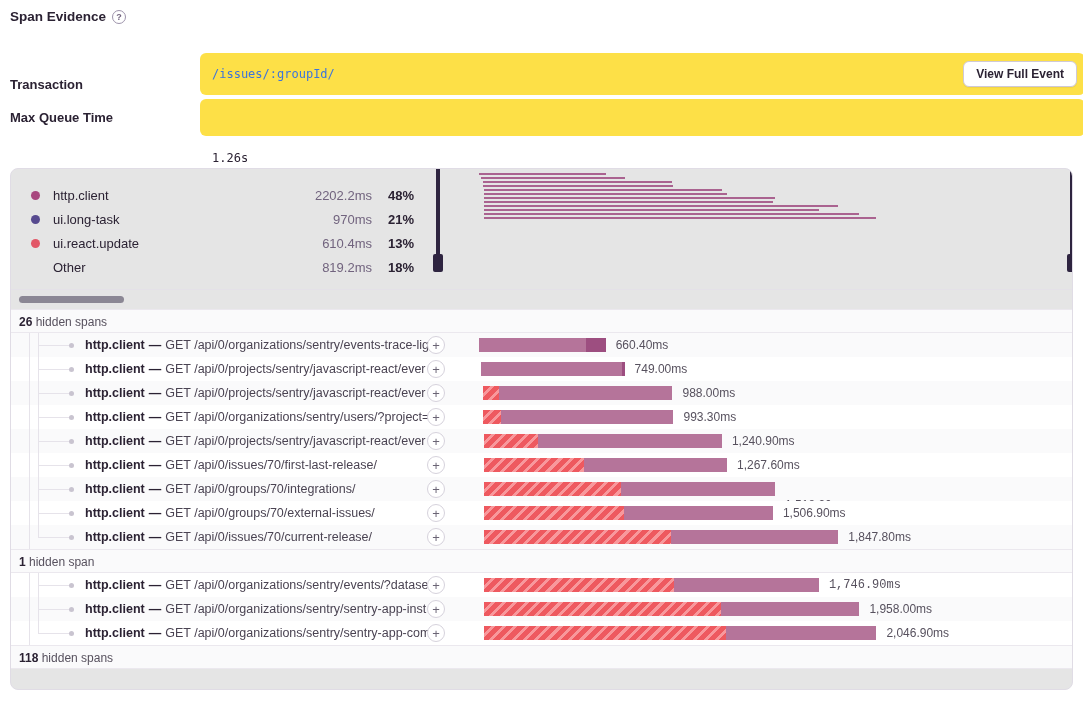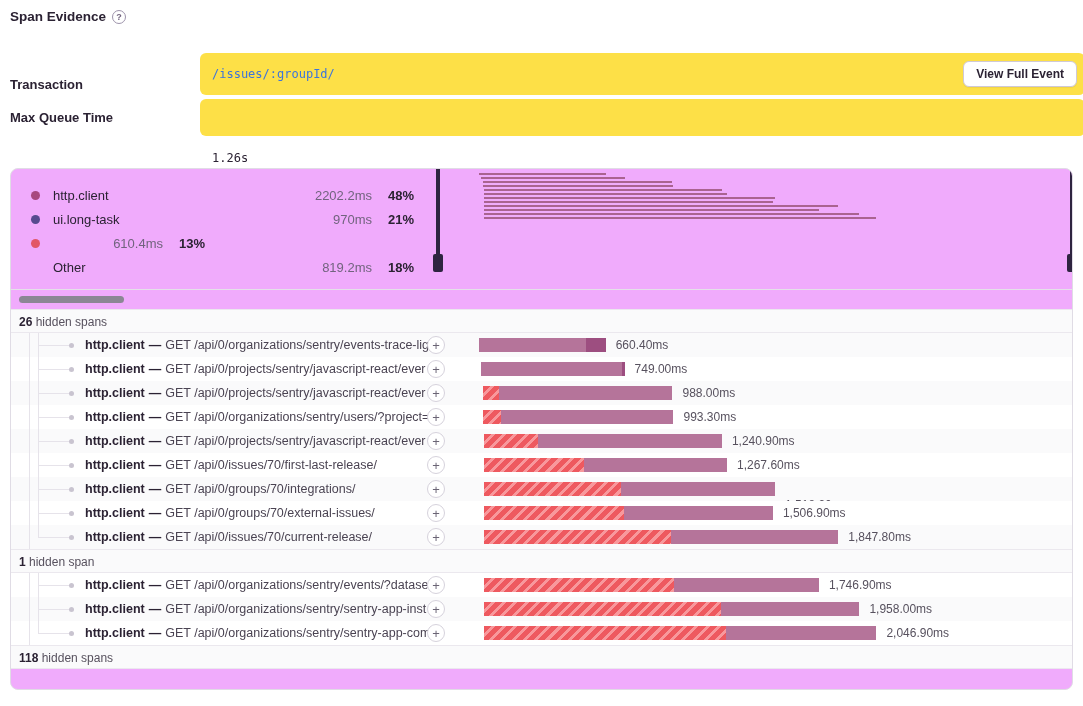--- a/index.html
+++ b/index.html
@@ -21,21 +21,21 @@
   .queue-value { color:#2b2233; }
   .btn {
     position:absolute; right:8px; top:8px; height:26px; padding:0 12px;
     background:#fff; border:1px solid #cfc9d6; border-radius:6px;
     font-family:"Liberation Sans",sans-serif; font-size:12px; font-weight:bold; color:#2b2233;
     box-shadow:0 1px 1px rgba(43,34,51,.06); cursor:pointer;
   }
   
   .panel {
     position:absolute; left:10px; top:168px; width:1063px; height:522px;
-    border:1px solid #e0dce5; border-radius:8px; background:#f0abfc; overflow:hidden;
+    border:1px solid #e0dce5; border-radius:8px; background:#e5e5e5; overflow:hidden;
   }
   .chart-top { position:relative; height:120px; }
   
   .legend { position:absolute; left:0; top:0; width:427px; height:120px; padding:14px 24px 0 20px; }
   .legend-item { display:flex; align-items:center; height:24px; font-size:13px; }
   .legend-dot { width:9px; height:9px; border-radius:50%; margin-right:13px; flex:0 0 auto; }
   .legend-label { flex:1; color:#2b2233; }
   .legend-value { width:110px; text-align:right; color:#71637e; }
   .legend-pct { width:42px; text-align:right; font-weight:bold; color:#2b2233; }
   
@@ -117,20 +117,21 @@
           <span class="legend-pct">48%</span>
         </div>
         <div class="legend-item">
           <span class="legend-dot" style="background: rgb(87, 74, 143);"></span>
           <span class="legend-label">ui.long-task</span>
           <span class="legend-value">970ms</span>
           <span class="legend-pct">21%</span>
         </div>
         <div class="legend-item">
           <span class="legend-dot" style="background: rgb(226, 87, 103);"></span>
+          <span class="legend-label">ui.react.update</span>
           <span class="legend-value">610.4ms</span>
           <span class="legend-pct">13%</span>
         </div>
         <div class="legend-item">
           <span class="legend-dot" style="visibility: hidden;"></span>
           <span class="legend-label">Other</span>
           <span class="legend-value">819.2ms</span>
           <span class="legend-pct">18%</span>
         </div>
       </div>
@@ -341,21 +342,21 @@
     <div class="tree-dot"></div>
     <div class="span-text">
       <span class="op">http.client</span><span class="sep">—</span><span class="desc">GET /api/0/organizations/sentry/events/?dataset</span>
     </div>
     <button class="plus-btn"><span>+</span></button>
     <div class="row-timeline">
       <div class="span-bar" style="left: 7.25711%; width: 52.8227%;">
         <div class="bar-hatch" style="width: 56.7291%;"></div>
 
       </div>
-      <div class="dur-label" style="left: 60.0798%;">1,746.90ms</div>
+      <div class="dur-label" style="left: 60.0798%; font-family: Liberation Mono, monospace;">1,746.90ms</div>
     </div>
   </div>
 
   <div class="span-row striped">
     <div class="guide-outer"></div>
     <div class="guide-inner"></div>
     <div class="connector"></div>
     <div class="tree-dot"></div>
     <div class="span-text">
       <span class="op">http.client</span><span class="sep">—</span><span class="desc">GET /api/0/organizations/sentry/sentry-app-inst</span>

